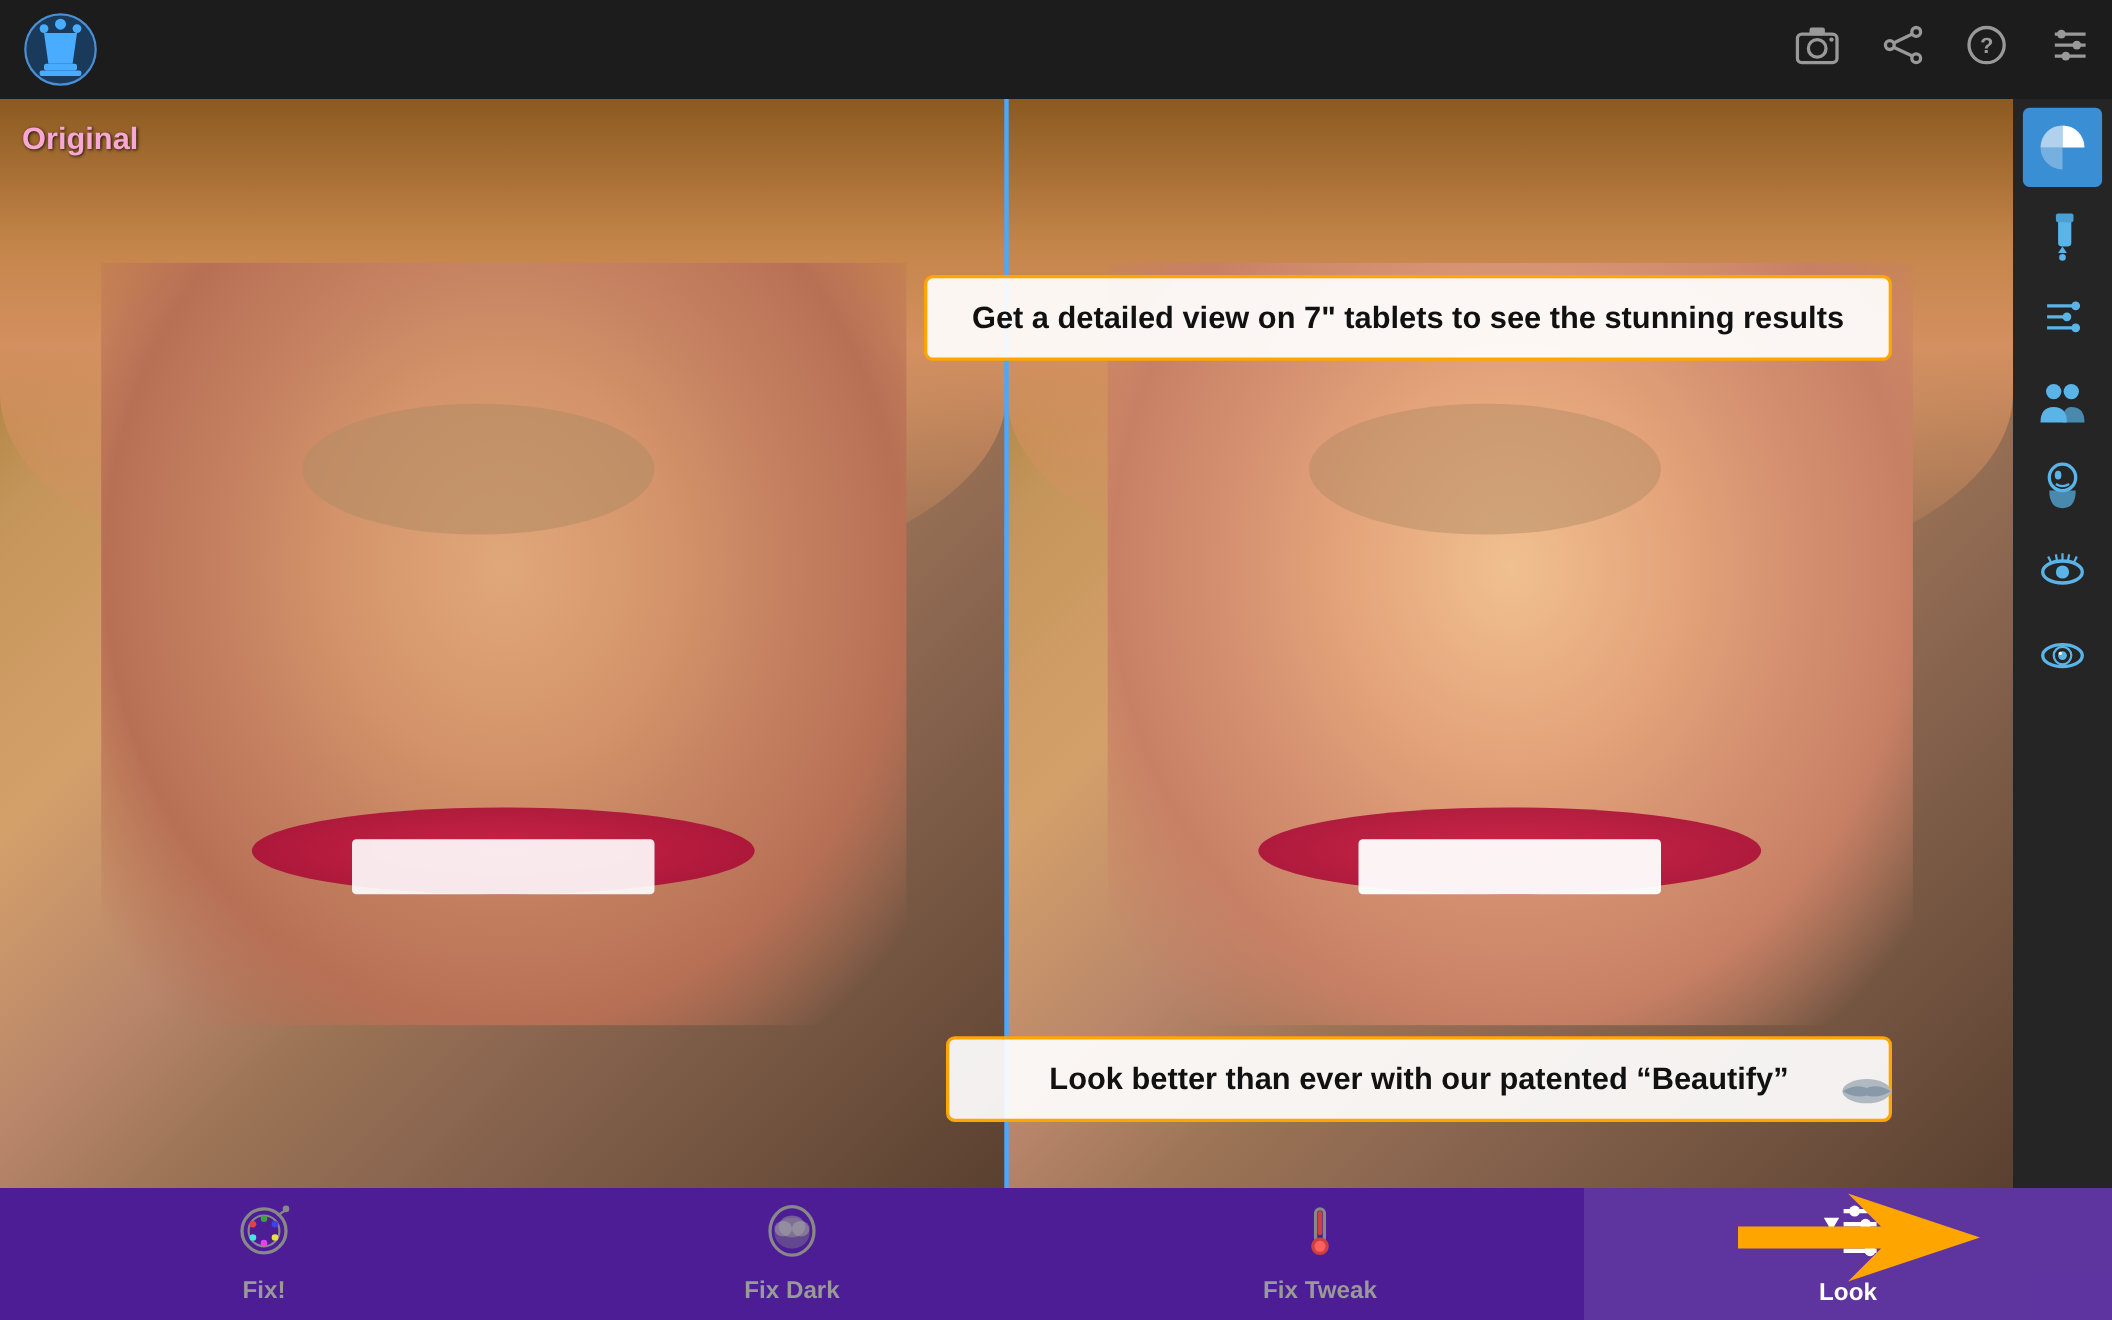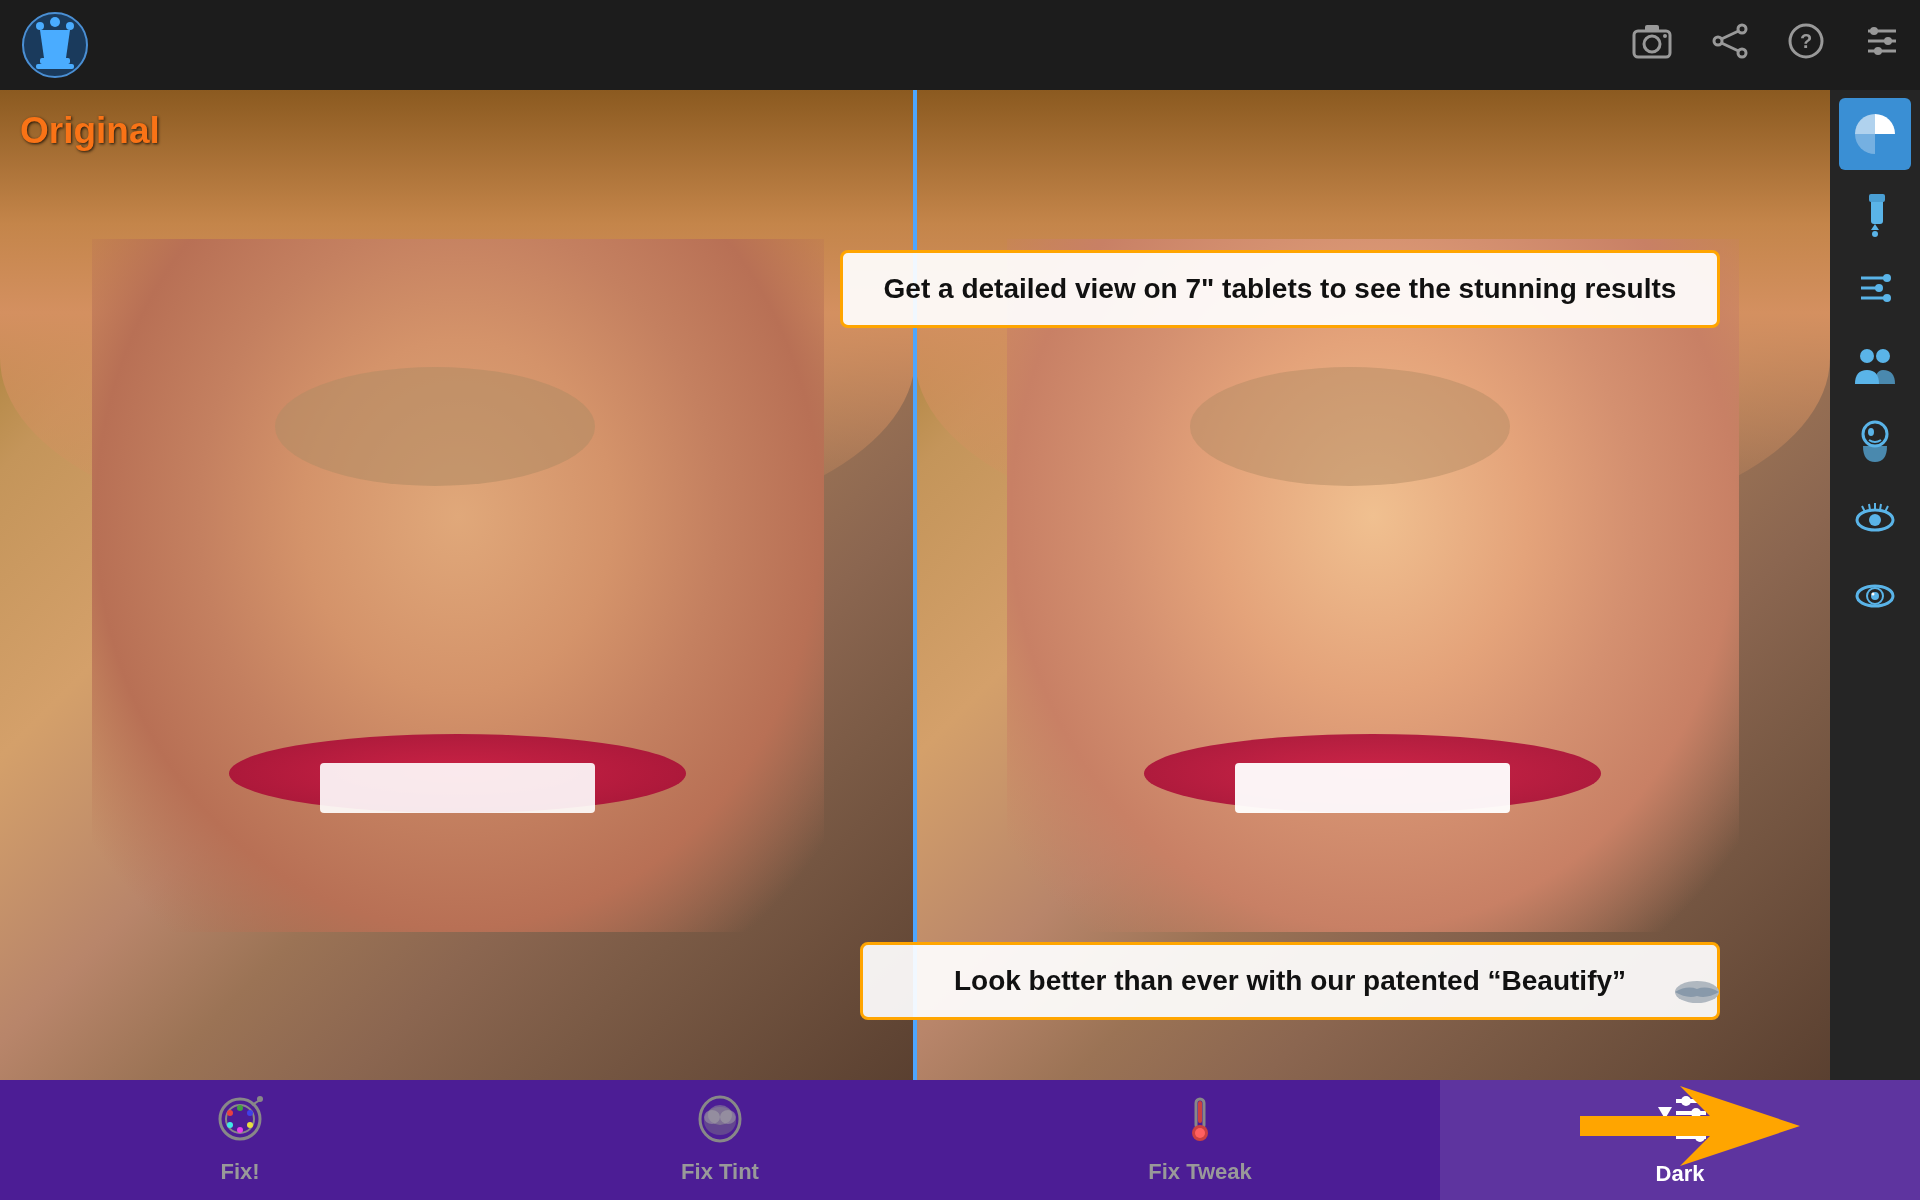--- a/index.html
+++ b/index.html
@@ -93,22 +93,22 @@
       background: #4da6ff;
       transform: translateX(-50%);
       z-index: 5;
     }
 
     
     #original-label {
       position: absolute;
       top: 20px;
       left: 20px;
-      color: #f97316;
-      font-size: 37px;
+      color: #f9a8d4;
+      font-size: 28px;
       font-weight: bold;
       text-shadow: 1px 1px 3px rgba(0,0,0,0.8);
       z-index: 6;
     }
 
     
     .tooltip-box {
       position: absolute;
       background: rgba(255, 255, 255, 0.92);
       border: 3px solid #FFA500;
@@ -433,21 +433,21 @@
     <div class="toolbar-icon">
       <svg width="52" height="48" viewBox="0 0 52 48">
         <ellipse cx="26" cy="24" rx="20" ry="22" fill="none" stroke="#888" stroke-width="3"></ellipse>
 
         <ellipse cx="26" cy="26" rx="16" ry="14" fill="#888" opacity="0.4"></ellipse>
         <ellipse cx="26" cy="20" rx="12" ry="10" fill="#999" opacity="0.5"></ellipse>
         <ellipse cx="18" cy="22" rx="8" ry="7" fill="#aaa" opacity="0.5"></ellipse>
         <ellipse cx="34" cy="22" rx="8" ry="7" fill="#aaa" opacity="0.5"></ellipse>
       </svg>
     </div>
-    <span class="toolbar-label">Fix Tint</span>
+    <span class="toolbar-label">Fix Dark</span>
   </div>
 
   <div class="toolbar-item">
     <div class="toolbar-icon">
       <svg width="52" height="48" viewBox="0 0 52 48">
 
         <rect x="22" y="4" width="8" height="30" rx="4" fill="none" stroke="#888" stroke-width="3"></rect>
         <rect x="24" y="6" width="4" height="22" rx="2" fill="#cc4040"></rect>
         <circle cx="26" cy="38" r="8" fill="#cc4040"></circle>
         <circle cx="26" cy="38" r="5" fill="#ff6060"></circle>
@@ -465,21 +465,21 @@
         <line x1="26" y1="8" x2="56" y2="8" stroke="white" stroke-width="4"></line>
         <circle cx="36" cy="8" r="5" fill="white"></circle>
         <line x1="26" y1="20" x2="56" y2="20" stroke="white" stroke-width="4"></line>
         <circle cx="46" cy="20" r="5" fill="white"></circle>
         <line x1="26" y1="32" x2="56" y2="32" stroke="white" stroke-width="4"></line>
         <circle cx="32" cy="32" r="5" fill="white"></circle>
         <line x1="26" y1="44" x2="56" y2="44" stroke="white" stroke-width="4"></line>
         <circle cx="50" cy="44" r="5" fill="white"></circle>
       </svg>
     </div>
-    <span class="toolbar-label">Dark</span>
+    <span class="toolbar-label">Look</span>
   </div>
 
   <div id="arrow-indicator">
     <svg width="220" height="100" viewBox="0 0 220 100">
 
       <polygon points="220,50 100,10 130,40 0,40 0,60 130,60 100,90" fill="#FFA500"></polygon>
     </svg>
   </div>
 </div>
 

